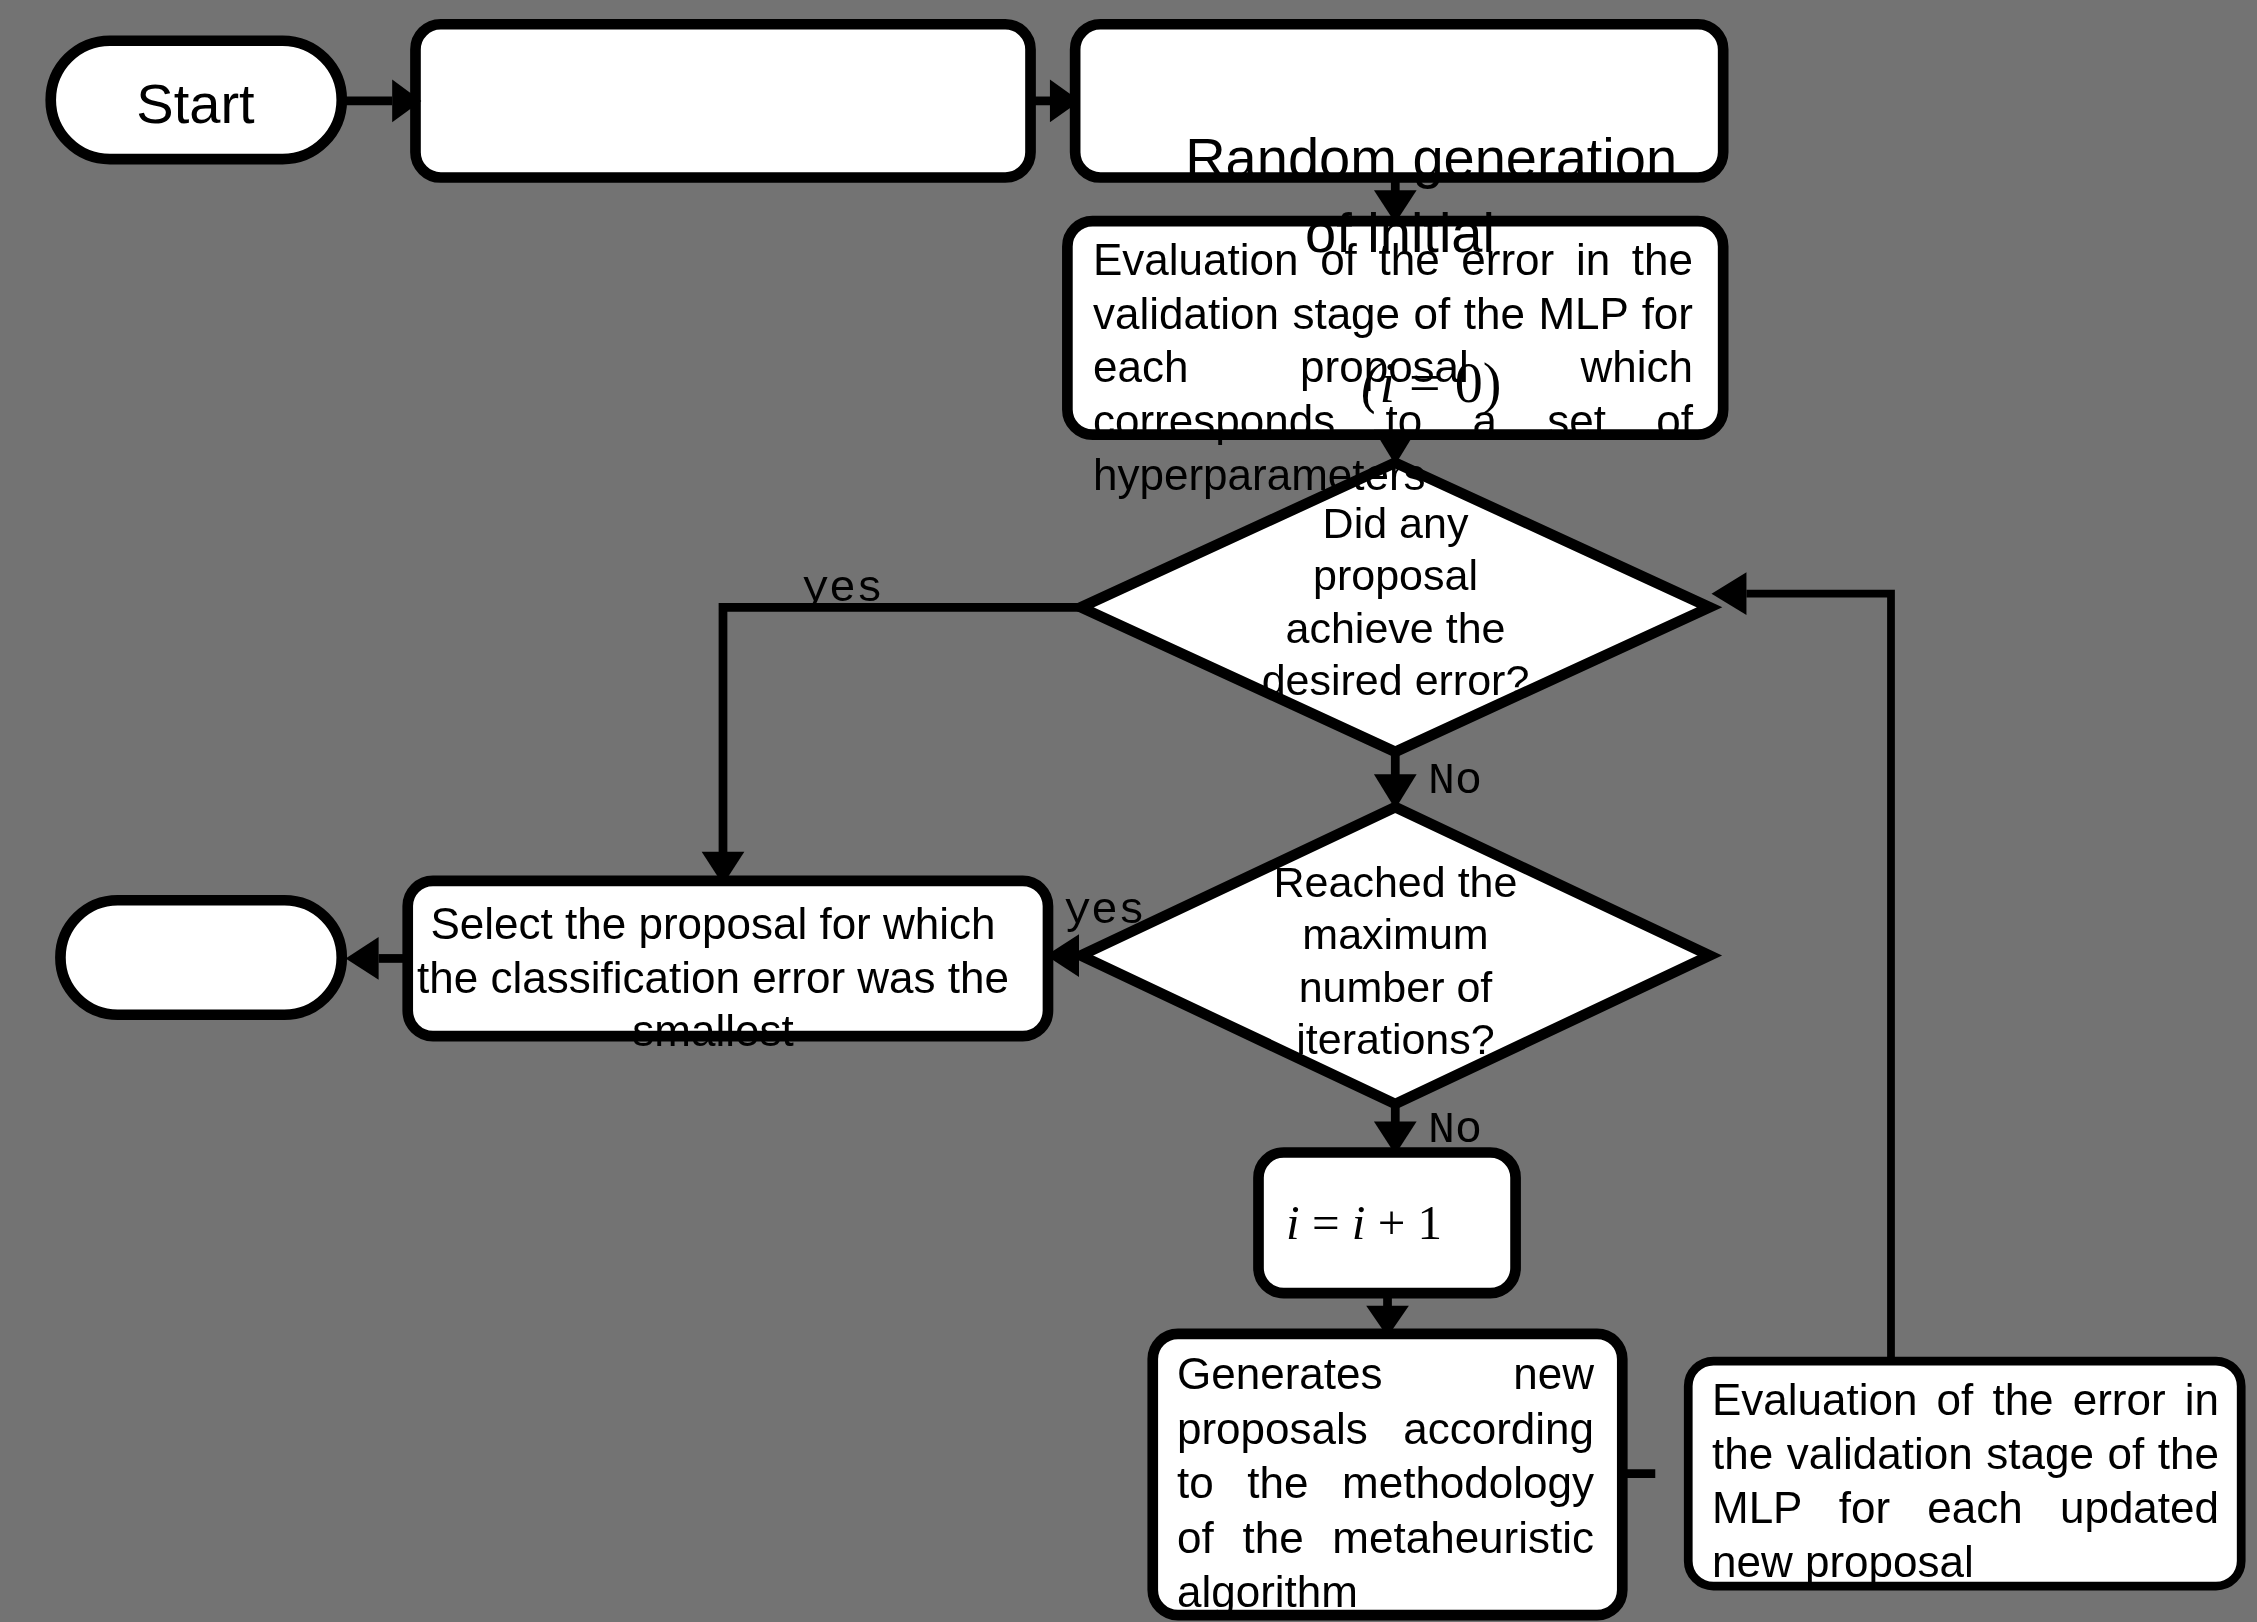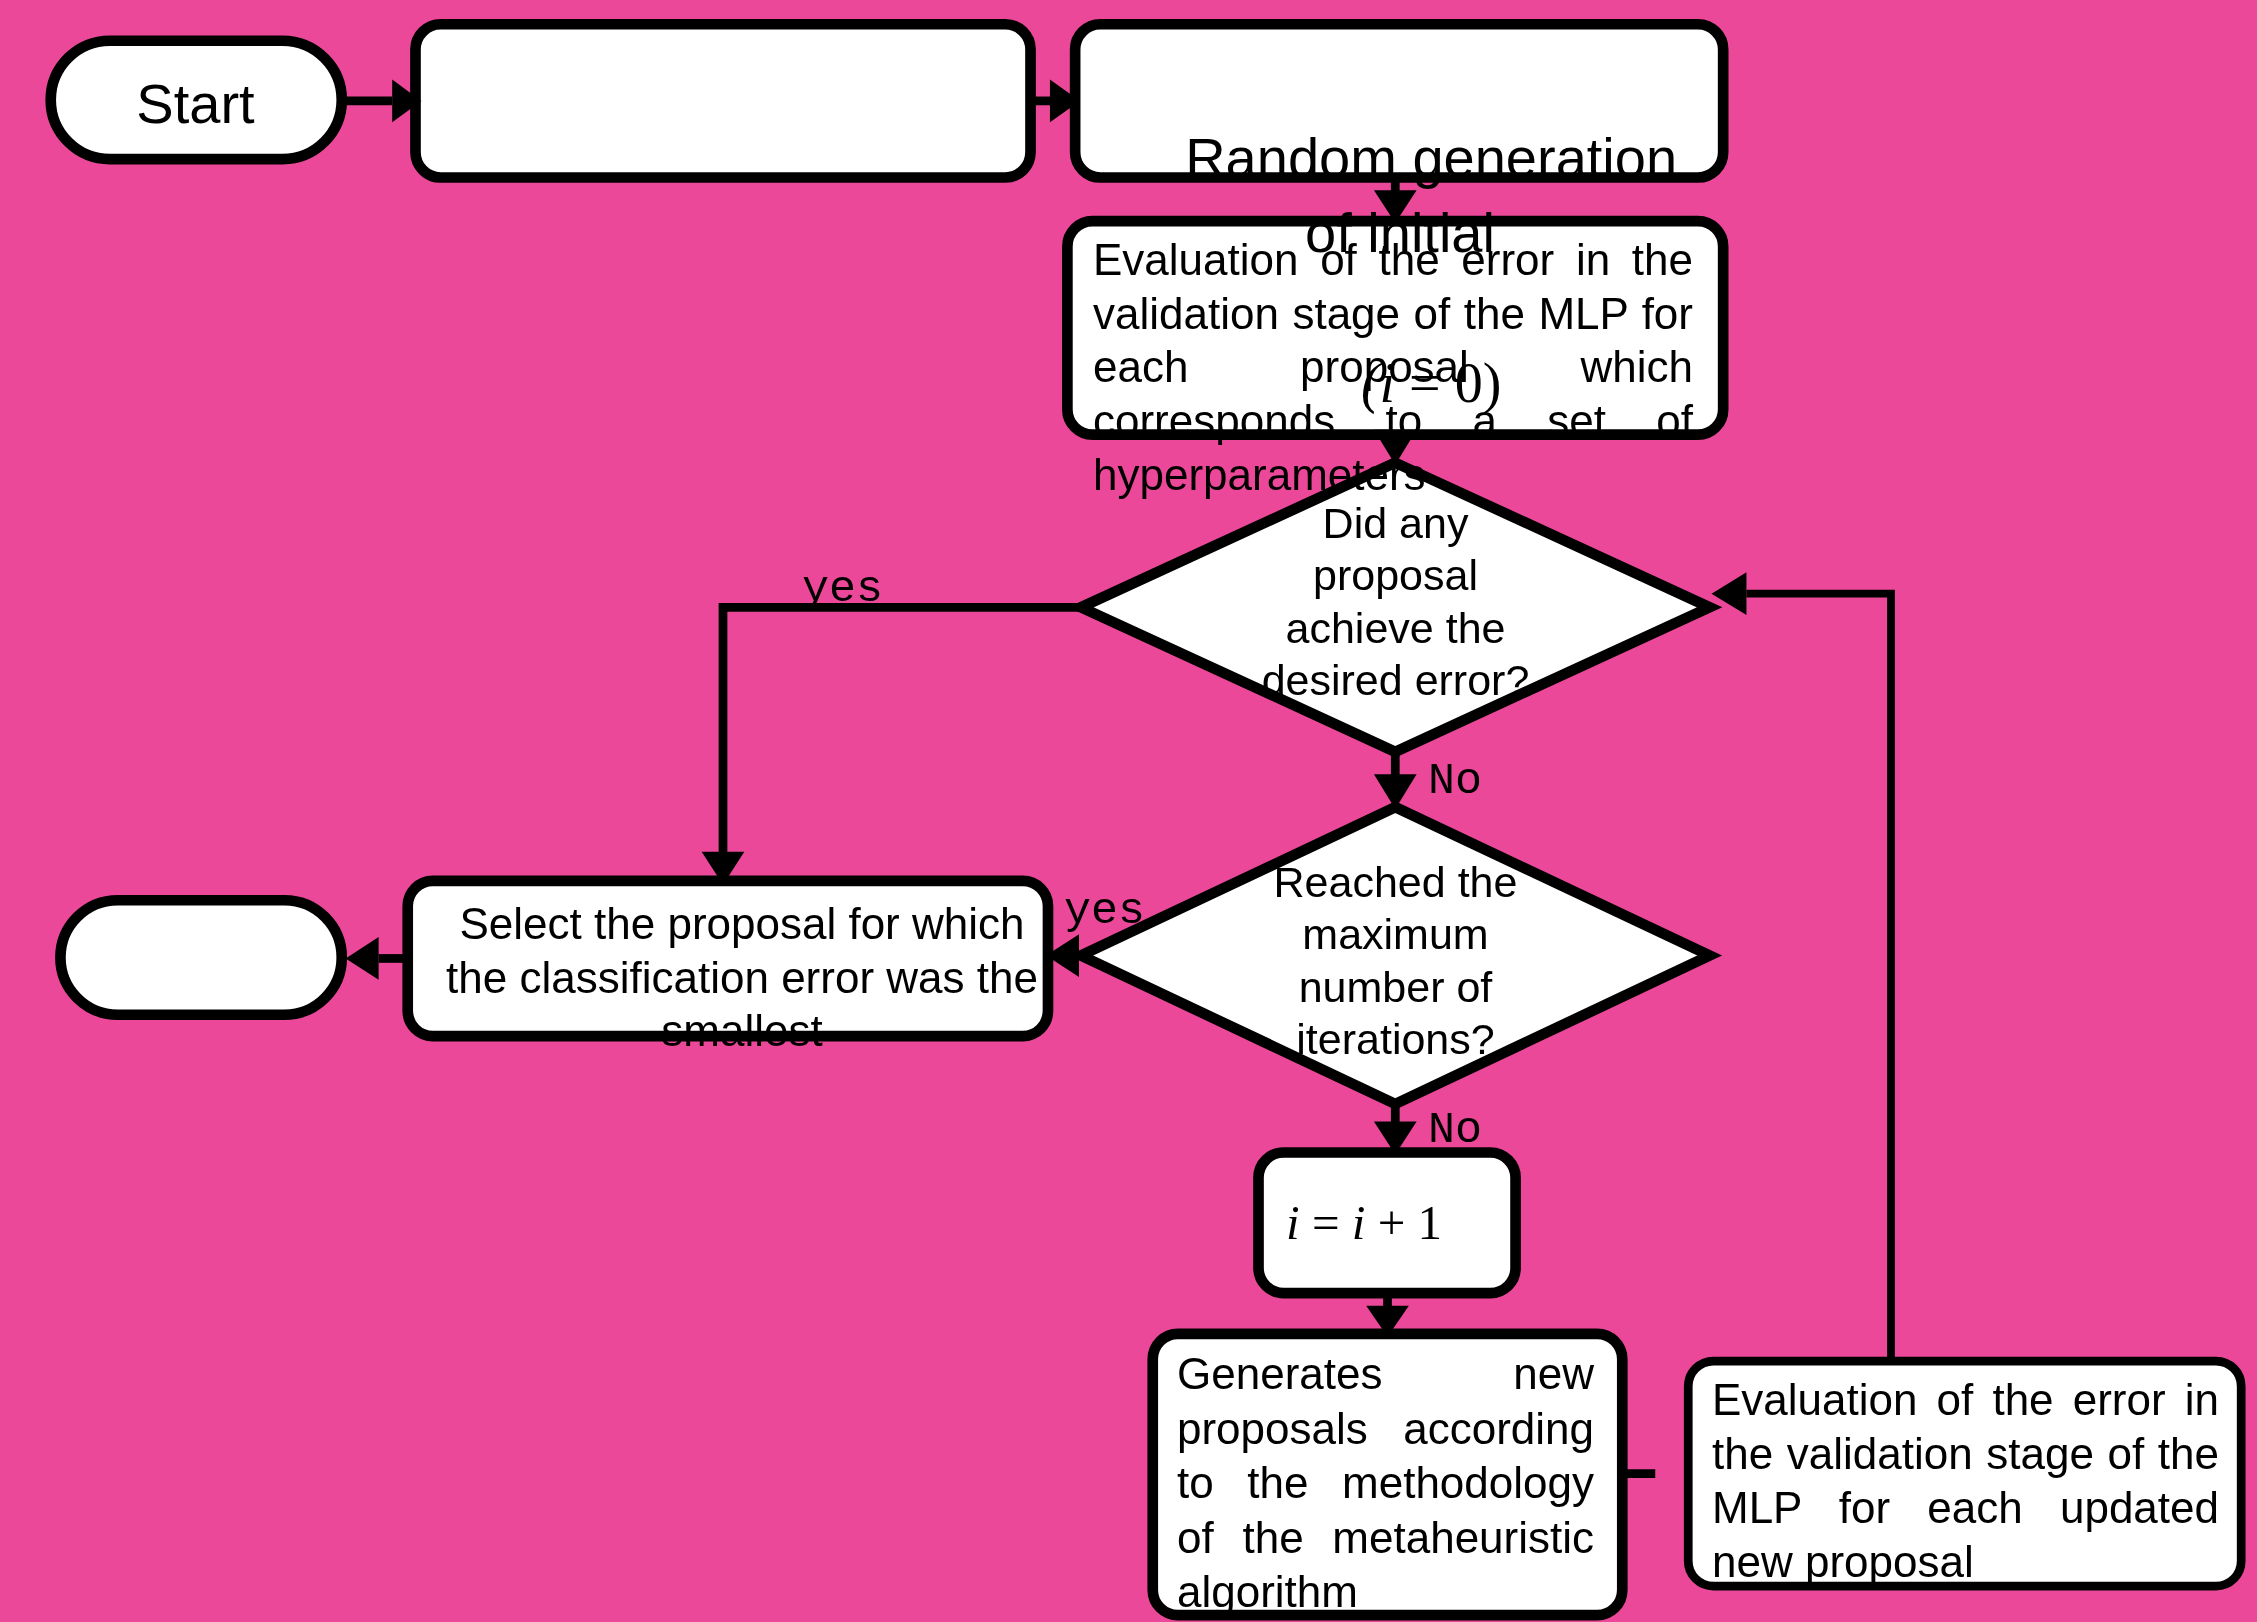--- a/index.html
+++ b/index.html
@@ -10,21 +10,21 @@
   body {
     width: 2257px;
     height: 1622px;
     font-family: "Liberation Sans", sans-serif;
     overflow: hidden;
   }
   #flowchart-root {
     position: relative;
     width: 2257px;
     height: 1622px;
-    background: #ec4899;
+    background: #737373;
   }
   svg#flow-svg {
     position: absolute;
     top: 0;
     left: 0;
     width: 2257px;
     height: 1622px;
     display: block;
   }
   .node-shape {
@@ -209,21 +209,21 @@
     <span>Random generation of initial</span><br>
     <span class="math"><span>(</span><span>i</span><span class="op"> = </span><span class="op">0</span><span class="op">)</span></span>
   </div>
 
   <div class="txt txt-justify" style="left:1093px; top:233px; width:600px; font-size:44px; line-height:1.22;">Evaluation of the error in the validation stage of the MLP for each proposal which corresponds to a set of hyperparameters</div>
 
   <div class="txt txt-center" style="left:1250px; top:856px; width:291px; font-size:43px; line-height:1.22;">Reached the maximum number of iterations?</div>
 
   <div class="txt txt-center" style="left:1250px; top:497px; width:291px; font-size:43px; line-height:1.22;">Did any proposal achieve the desired error?</div>
 
-  <div class="txt txt-center" style="left:441px; top:897px; width:602px; font-size:44px; line-height:1.22;">Select the proposal for which the classification error was the smallest</div>
+  <div class="txt txt-center" style="left:412px; top:897px; width:602px; font-size:44px; line-height:1.22;">Select the proposal for which the classification error was the smallest</div>
 
 
   <div class="txt txt-left math" style="left:1286px; top:1195px; width:223px; font-size:49px;"><span>i</span><span class="op"> = </span><span>i</span><span class="op"> + </span><span class="op">1</span></div>
 
   <div class="txt txt-justify" style="left:1177px; top:1347px; width:417px; font-size:44px; line-height:1.24;">Generates new proposals according to the methodology of the metaheuristic algorithm</div>
 
   <div class="txt txt-justify" style="left:1712px; top:1373px; width:507px; font-size:44px; line-height:1.23;">Evaluation of the error in the validation stage of the MLP for each updated new proposal</div>
 
   <div class="label-edge" style="left:802px; top:567px;">yes</div>
 

